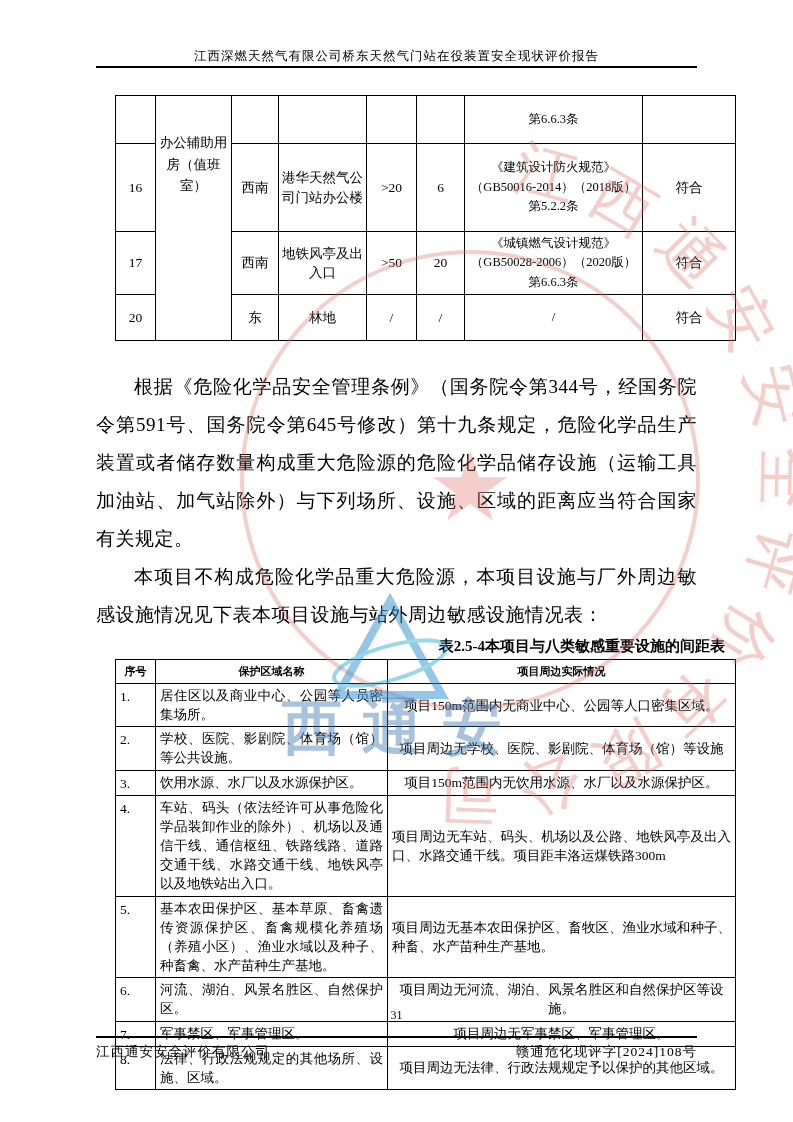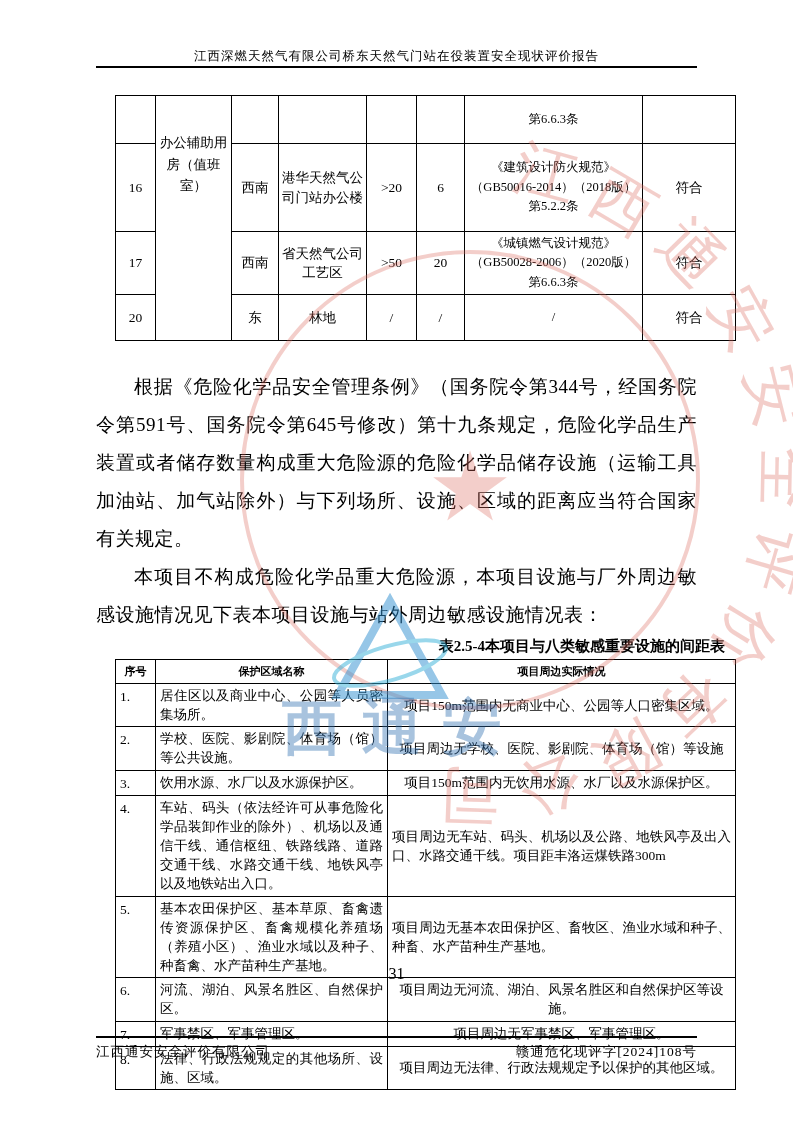--- a/index.html
+++ b/index.html
@@ -41,22 +41,22 @@
   
   .t2 { width:620px; margin-left:19px; table-layout:fixed; font-size:13.5px; }
   .t2 th { font-weight:bold; height:24px; font-size:11px; }
   .t2 td { padding:2px 4px; line-height:1.42; }
   .t2 td.no { text-align:left; vertical-align:top; padding-top:3px; }
   .t2 td.area { text-align:left; text-align:justify;margin-top:35px; }
   .t2 td.sit { }
   .t2 td.sit.tl { text-align:left; text-align:justify; }
   
   .pagenum {
-    position:absolute; top:965px; left:0; width:100%;
-    text-align:center; font-size:16px;
+    position:absolute; top:1008px; left:0; width:100%;
+    text-align:center; font-size:12px;
   }
   .footer {
     position:absolute; top:1036px; left:96px; right:96px;
     border-top:2px solid #000; padding-top:5px;
     display:flex; justify-content:space-between;
     font-size:13.5px; letter-spacing:1px;
   }
   
   .wm { position:absolute; pointer-events:none; }
   .wm-seal { left:110px; top:120px; z-index:4; opacity:0.32; }
@@ -122,21 +122,21 @@
       <td>&gt;20</td>
       <td>6</td>
       <td class="pre std">《建筑设计防火规范》
 （GB50016-2014）（2018版）
 第5.2.2条</td>
       <td>符合</td>
     </tr>
     <tr class="r2">
       <td>17</td>
       <td>西南</td>
-      <td>省天然气公司工艺区</td>
+      <td>地铁风亭及出入口</td>
       <td>&gt;50</td>
       <td>20</td>
       <td class="pre std">《城镇燃气设计规范》
 （GB50028-2006）（2020版）
 第6.6.3条</td>
       <td>符合</td>
     </tr>
     <tr class="r3">
       <td>20</td>
       <td>东</td>

